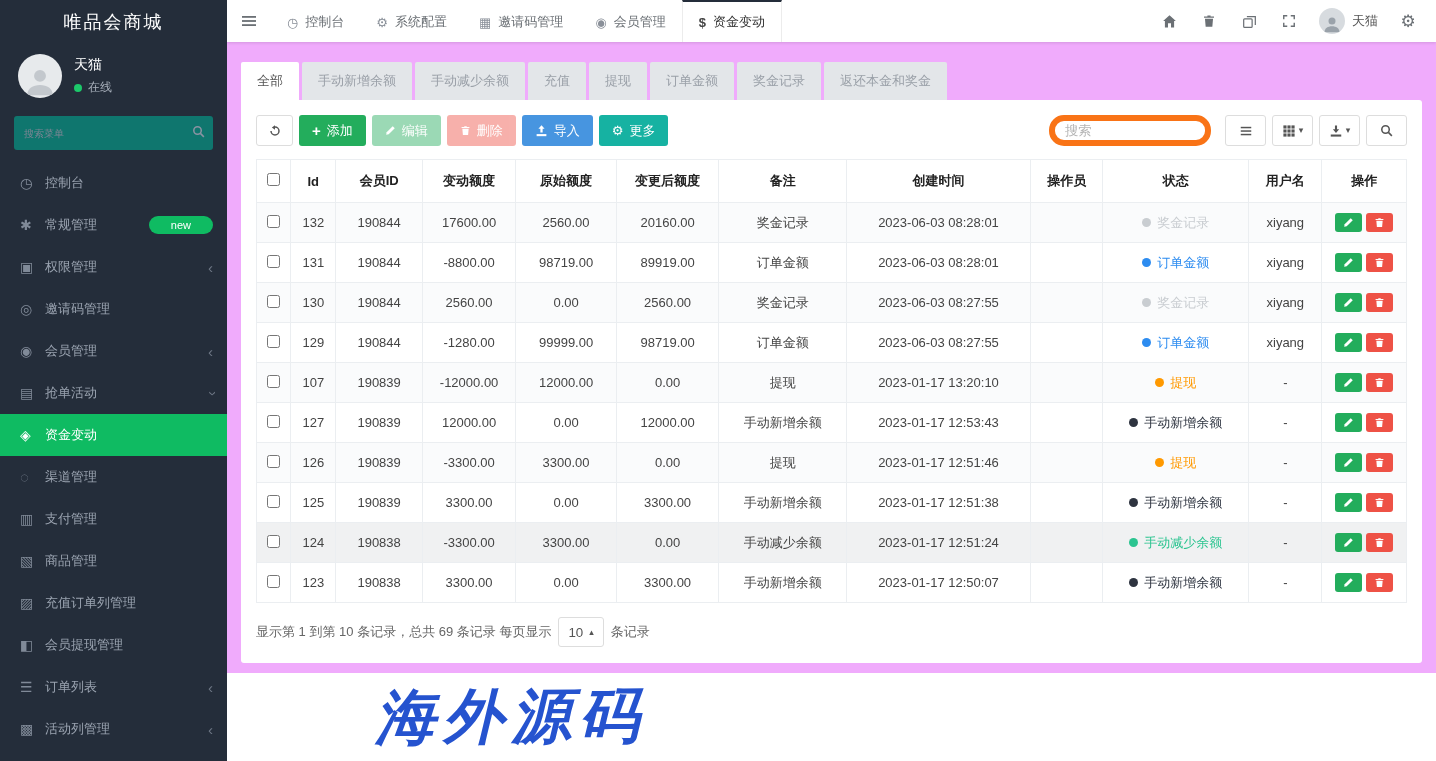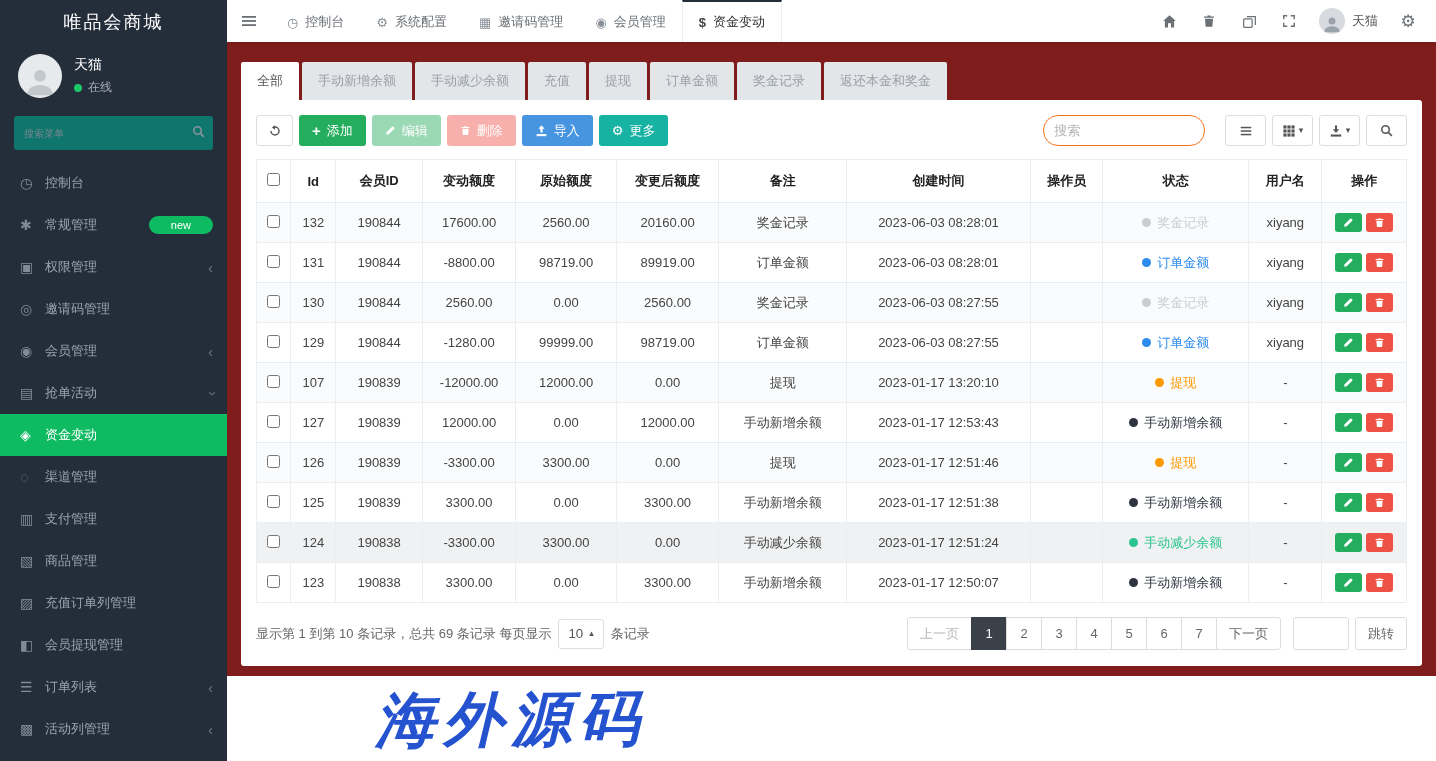--- a/index.html
+++ b/index.html
@@ -37,38 +37,38 @@
 .tb-ico{font-size:13px;color:#8a9099;line-height:1}
 .tb-item.active{border-left:1px solid #ececec;border-right:1px solid #ececec;border-top-color:#242d3a;color:#333}
 .tb-item.active .tb-ico{color:#444;font-weight:bold}
 .tb-right{margin-left:auto;display:flex;align-items:center;padding-right:8px}
 .tb-icon{width:40px;height:42px;display:flex;align-items:center;justify-content:center;color:#6b7075;cursor:pointer}
 .tb-user{display:flex;align-items:center;gap:7px;padding:0 10px;cursor:pointer;color:#555}
 .tb-avatar{width:26px;height:26px;border-radius:50%;background:#d7dbdf;overflow:hidden;display:flex;align-items:flex-end;justify-content:center}
 .gear-big{font-size:17px;line-height:1}
 
 
-.main{position:absolute;left:227px;top:42px;right:0;bottom:0;background:#7f1d1d;overflow:hidden}
+.main{position:absolute;left:227px;top:42px;right:0;bottom:0;background:#f0abfc;overflow:hidden}
 .tabs{display:flex;gap:3px;margin:20px 14px 0}
 .tab{padding:10px 16px;background:#e3e6e9;color:#9aa0a8;cursor:pointer;font-size:13px;border-radius:2px 2px 0 0;white-space:nowrap}
 .tab.active{background:#fff;color:#555}
 .panel{background:#fff;margin:0 14px;padding:15px 15px 16px;border-radius:0 3px 3px 3px}
 
 .toolbar{display:flex;align-items:center;margin-bottom:13px}
 .tleft{display:flex;align-items:center;gap:6px}
 .btn{height:31px;border:none;border-radius:3px;color:#fff;font-size:13px;padding:0 13px;display:inline-flex;align-items:center;gap:6px;cursor:pointer;line-height:1}
 .btn .bi{font-size:15px;font-weight:bold;line-height:1}
 .btn-refresh{background:#fff;border:1px solid #ddd;color:#555;width:37px;justify-content:center;padding:0}
 .btn-add{background:var(--btn-add,#23ad5c)}
 .btn-edit{background:var(--btn-add,#23ad5c);opacity:.45;cursor:not-allowed}
 .btn-del{background:var(--btn-delete,#ee5246);opacity:.45;cursor:not-allowed}
 .btn-import{background:var(--btn-import,#4795e0)}
 .btn-more{background:var(--btn-more,#16b2a2)}
 .tright{margin-left:auto;display:flex;align-items:center;gap:6px}
-.search-input{width:162px;height:31px;border:1px solid #f97316;border-radius:15px;padding:0 10px;color:#555;margin-right:14px}
+.search-input{width:162px;height:31px;border:6px solid #f97316;border-radius:15px;padding:0 10px;color:#555;margin-right:8px}
 .search-input::placeholder{color:#b5b5b5}
 .ibtn{width:41px;height:31px;background:#fff;border:1px solid #ddd;border-radius:3px;color:#555;display:inline-flex;align-items:center;justify-content:center;gap:3px;cursor:pointer}
 .caret{font-size:9px;color:#555;line-height:1}
 
 table{width:100%;border-collapse:collapse;table-layout:fixed}
 th,td{border:1px solid #ebeef1;text-align:center;font-size:13px;color:#444;padding:10px 5px;overflow:hidden;white-space:nowrap}
 th{color:#222;font-weight:bold;padding:12px 5px;cursor:pointer}
 tbody tr:nth-child(odd){background:#fafbfc}
 tbody tr.hl{background:#f0f1f2}
 .sdot{display:inline-block;width:9px;height:9px;border-radius:50%;margin-right:6px;vertical-align:middle}
@@ -609,32 +609,19 @@
         </tbody>
     </table>
 
     <div class="tfoot">
       <span>显示第 1 到第 10 条记录，总共 69 条记录 每页显示</span>
       <button class="pp-btn">
         <span>10</span>
         <span class="caret">▴</span>
       </button>
       <span>条记录</span>
-      <div class="pager">
-          <button class="pbtn disabled">上一页</button>
-          <button class="pbtn active">1</button>
-          <button class="pbtn">2</button>
-          <button class="pbtn">3</button>
-          <button class="pbtn">4</button>
-          <button class="pbtn">5</button>
-          <button class="pbtn">6</button>
-          <button class="pbtn">7</button>
-          <button class="pbtn last">下一页</button>
-          <input class="jump-input" style="">
-          <button class="pbtn jump">跳转</button>
-        </div>
     </div>
   </div>
 
   <div class="bottom-area">
     <span class="watermark">海外源码</span>
   </div>
 </div>
 
 </body></html>

